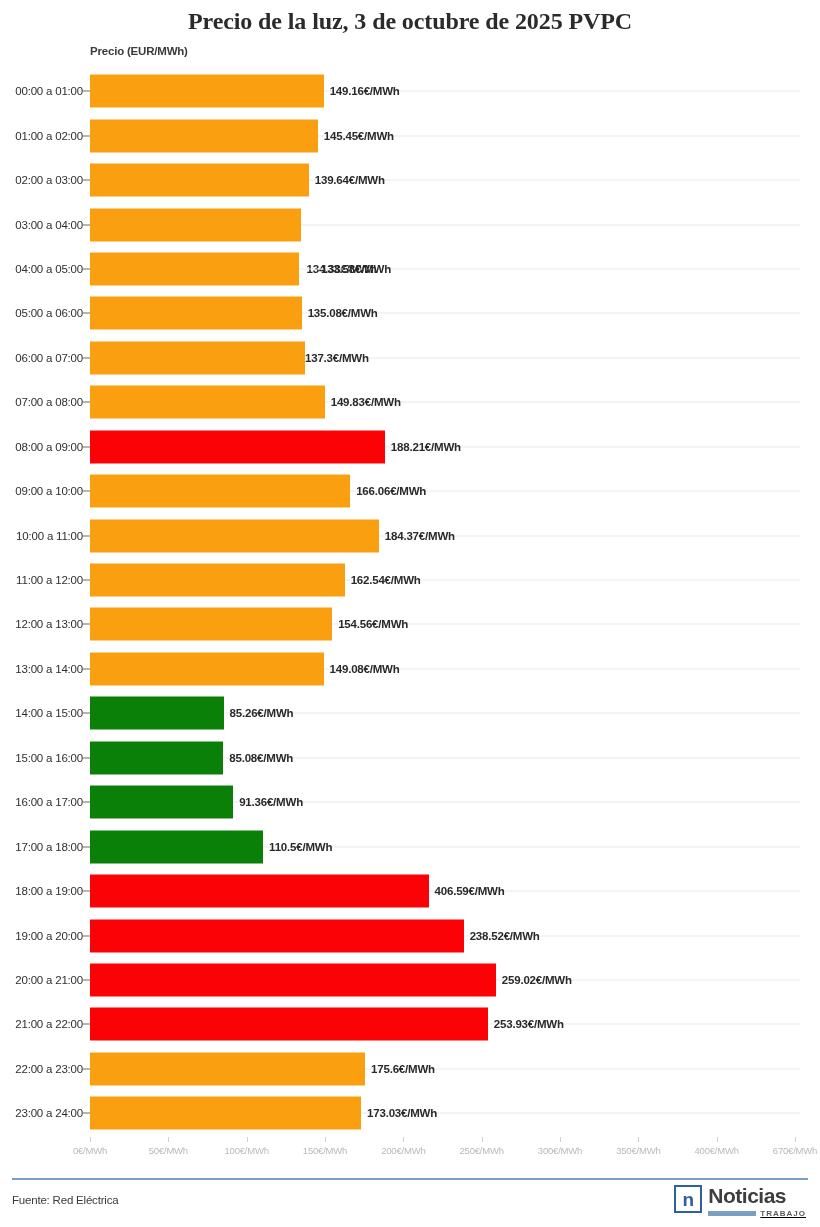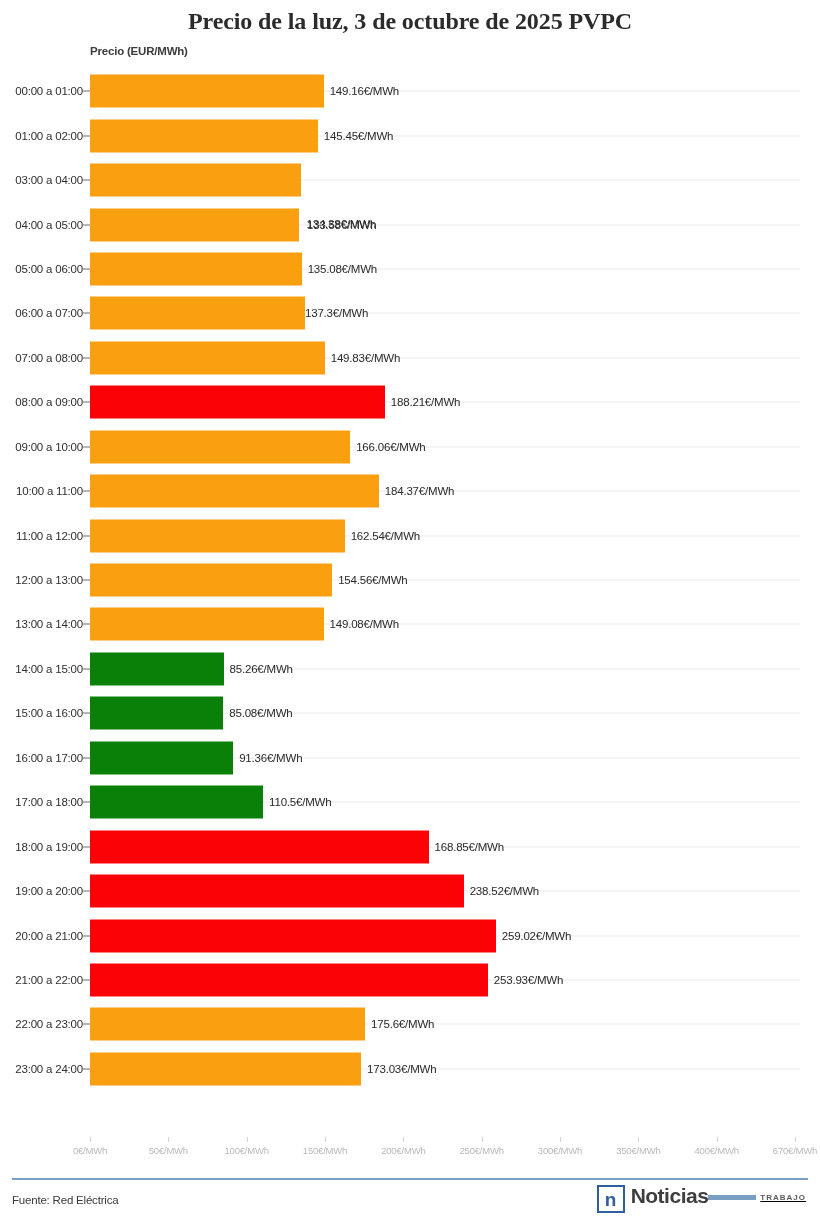--- a/index.html
+++ b/index.html
@@ -89,21 +89,21 @@
     height: 33px;
     transform: translateY(-16.5px);
     border-radius: 0;
   }
   .bar-value {
     position: absolute;
     top: 50%;
     transform: translateY(-50%);
     white-space: nowrap;
     font-size: 11.5px;
-    font-weight: normal;
+    font-weight: bold;
     color: #2a2a2a;
     letter-spacing: -0.2px;
     padding-left: 6px;
   }
 
   
   .xaxis {
     position: absolute;
     left: 0;
     top: 1137px;
@@ -153,21 +153,21 @@
     display: flex; align-items: center; justify-content: center;
     background: #ffffff;
   }
   .logo-mark-inner {
     font-family: "Liberation Sans", sans-serif;
     font-weight: bold;
     font-size: 19px;
     color: #2f5f9e;
     line-height: 1;
   }
-  .logo-text-wrap { display: flex; }
+  .logo-text-wrap { display: flex; flex-direction: column; }
   .logo-word {
     font-family: "Liberation Sans", sans-serif;
     font-weight: bold;
     font-size: 21px;
     color: #3e3e3e;
     line-height: 1;
     letter-spacing: -0.5px;
   }
   .logo-sub-row {
     display: flex; align-items: center; gap: 4px; margin-top: 3px; text-decoration: underline;
@@ -198,31 +198,38 @@
       </div>
       <div class="row">
         <div class="gridline"></div>
         <div class="row-label">01:00 a 02:00</div>
         <div class="tick-dash"></div>
         <div class="bar" style="width: 227.872px; background: rgb(250, 160, 16);"></div>
         <div class="bar-value" style="left: 317.872px;">145.45€/MWh</div>
       </div>
       <div class="row">
         <div class="gridline"></div>
+        <div class="row-label">02:00 a 03:00</div>
+        <div class="tick-dash"></div>
+        <div class="bar" style="width: 218.769px; background: rgb(250, 160, 16);"></div>
+        <div class="bar-value" style="left: 308.769px;">139.64€/MWh</div>
+      </div>
+      <div class="row">
+        <div class="gridline"></div>
         <div class="row-label">03:00 a 04:00</div>
         <div class="tick-dash"></div>
         <div class="bar" style="width: 210.529px; background: rgb(250, 160, 16);"></div>
         <div class="bar-value" style="left: 300.529px; margin-top: 44px;">134.38€/MWh</div>
       </div>
       <div class="row">
         <div class="gridline"></div>
         <div class="row-label">04:00 a 05:00</div>
         <div class="tick-dash"></div>
         <div class="bar" style="width: 209.275px; background: rgb(250, 160, 16);"></div>
-        <div class="bar-value" style="left: 301px;">133.58€/MWh</div>
+        <div class="bar-value" style="left: 315px;">133.58€/MWh</div>
       </div>
       <div class="row">
         <div class="gridline"></div>
         <div class="row-label">05:00 a 06:00</div>
         <div class="tick-dash"></div>
         <div class="bar" style="width: 211.625px; background: rgb(250, 160, 16);"></div>
         <div class="bar-value" style="left: 301.625px;">135.08€/MWh</div>
       </div>
       <div class="row">
         <div class="gridline"></div>
@@ -306,21 +313,21 @@
         <div class="row-label">17:00 a 18:00</div>
         <div class="tick-dash"></div>
         <div class="bar" style="width: 173.117px; background: rgb(10, 128, 8);"></div>
         <div class="bar-value" style="left: 263.117px;">110.5€/MWh</div>
       </div>
       <div class="row">
         <div class="gridline"></div>
         <div class="row-label">18:00 a 19:00</div>
         <div class="tick-dash"></div>
         <div class="bar" style="width: 338.588px; background: rgb(251, 2, 7);"></div>
-        <div class="bar-value" style="left: 428.588px;">168.85€/MWh</div>
+        <div class="bar-value" style="left: 428.588px;">406.59€/MWh</div>
       </div>
       <div class="row">
         <div class="gridline"></div>
         <div class="row-label">19:00 a 20:00</div>
         <div class="tick-dash"></div>
         <div class="bar" style="width: 373.681px; background: rgb(251, 2, 7);"></div>
         <div class="bar-value" style="left: 463.681px;">238.52€/MWh</div>
       </div>
       <div class="row">
         <div class="gridline"></div>

